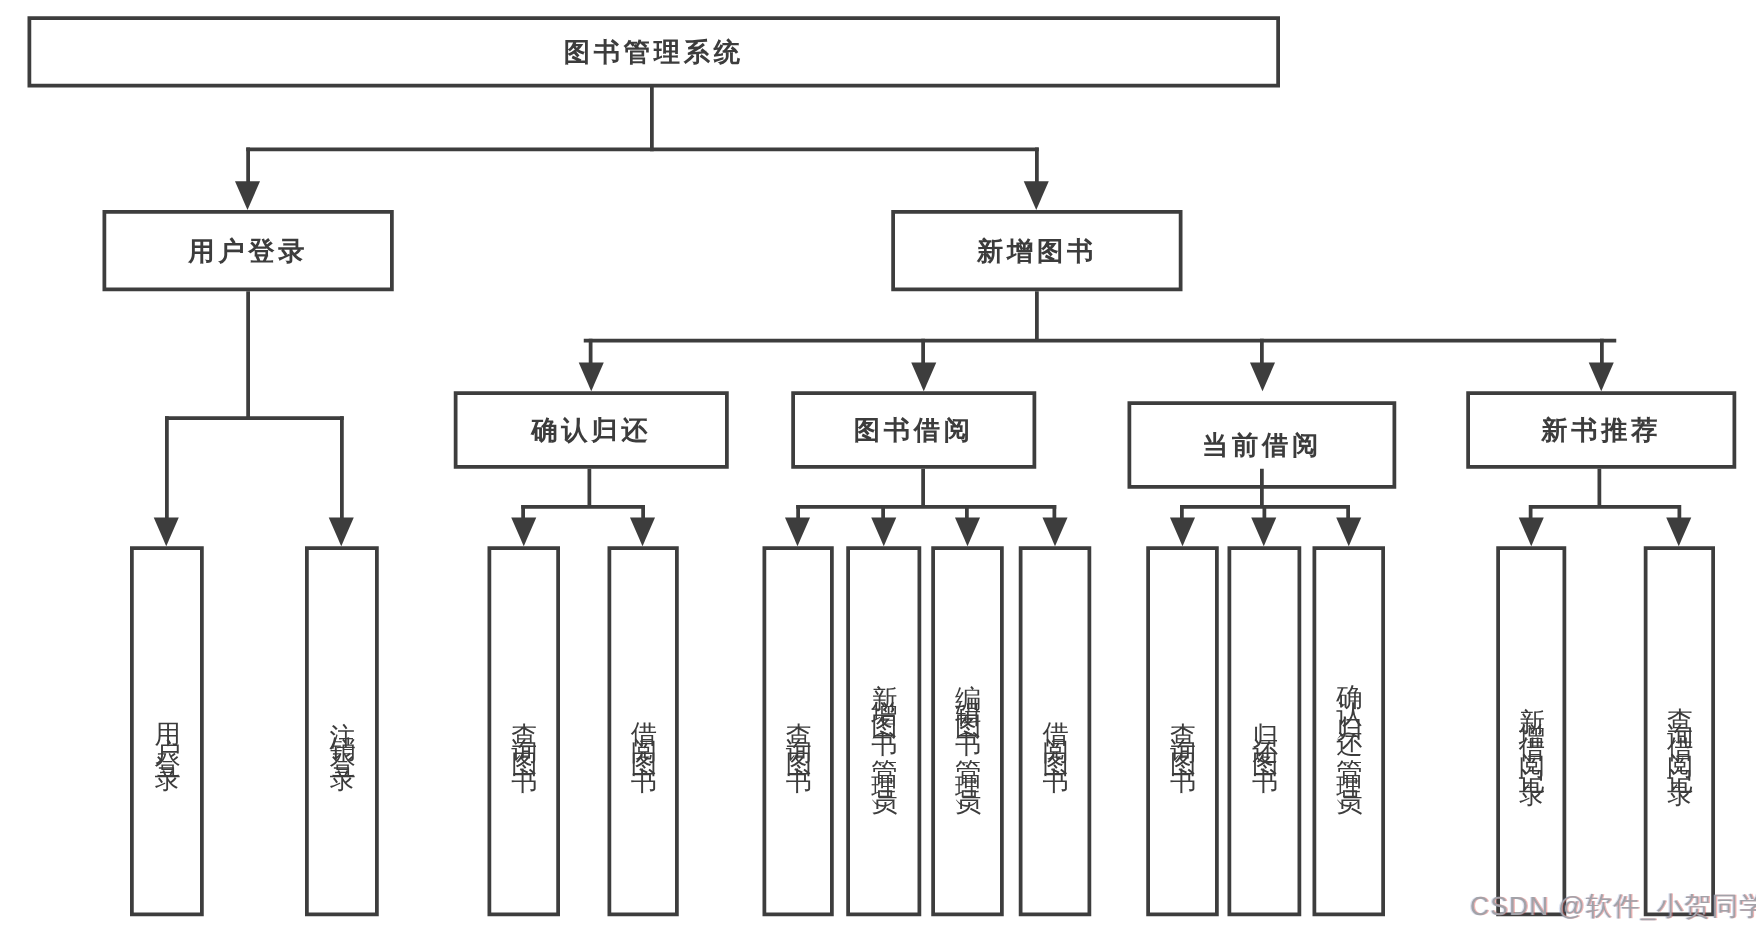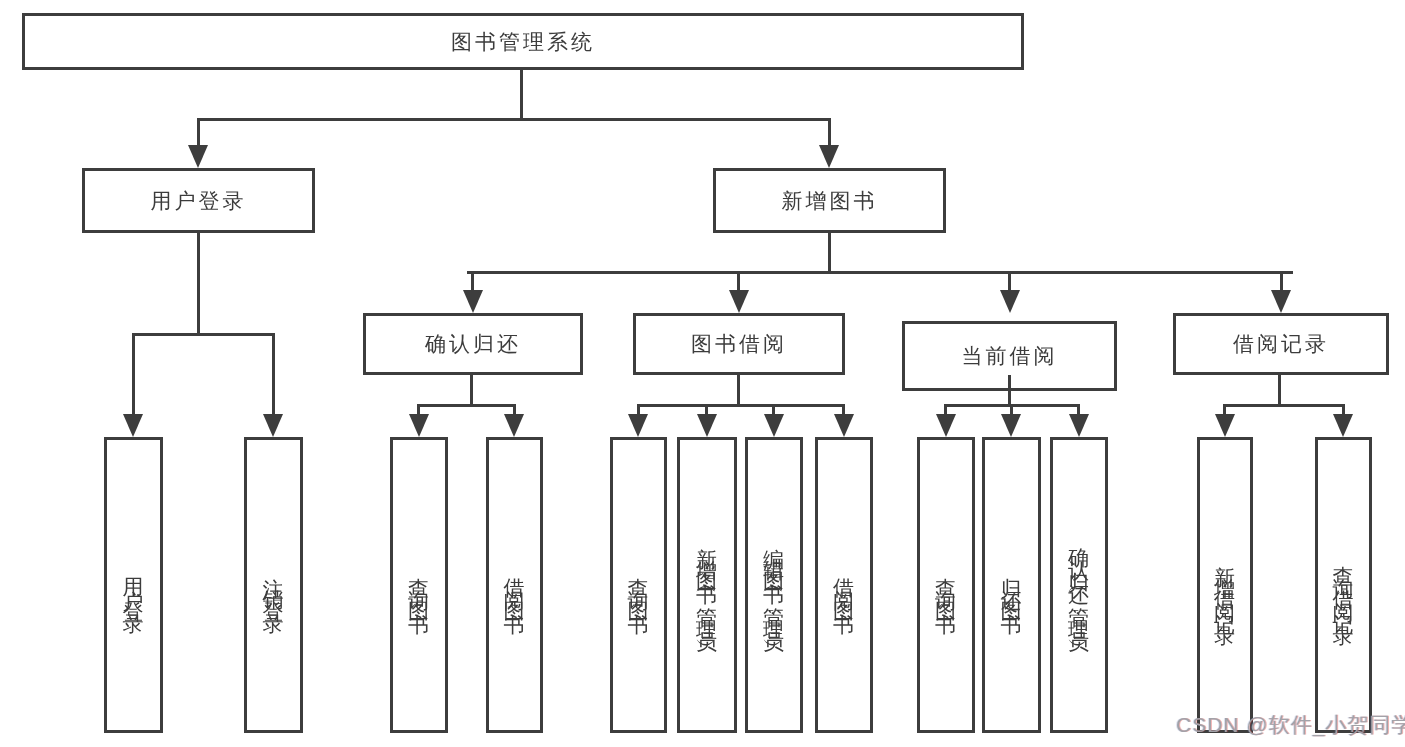--- a/index.html
+++ b/index.html
@@ -14,20 +14,21 @@
   .box{
     position:absolute;
     box-sizing:border-box;
     border:3px solid var(--line);
     background:#fff;
     display:flex;align-items:center;justify-content:center;
     color:var(--text);
     font-size:21px;
     letter-spacing:3px;
     white-space:nowrap;
+    font-weight:bold;
   }
   .leaf{
     position:absolute;
     box-sizing:border-box;
     border:3px solid var(--line);
     background:#fff;
     top:437px;height:296px;
     display:flex;align-items:center;justify-content:center;
     color:var(--text);
   }
@@ -95,28 +96,28 @@
   <div class="vl" style="left:737px;top:271px;height:21px"></div>
   <div class="arr" style="left:729px;top:290px"></div>
   <div class="vl" style="left:1008px;top:271px;height:21px"></div>
   <div class="arr" style="left:1000px;top:290px"></div>
   <div class="vl" style="left:1280px;top:271px;height:21px"></div>
   <div class="arr" style="left:1271px;top:290px"></div>
 
   <div class="box" style="left:363px;top:313px;width:220px;height:62px">
     <span>确认归还</span>
   </div>
-  <div class="box" style="left:633px;top:313px;width:212px;height:62px">
+  <div class="box" style="left:633px;top:313px;width:196px;height:62px">
     <span>图书借阅</span>
   </div>
   <div class="box" style="left:902px;top:321px;width:215px;height:70px">
     <span>当前借阅</span>
   </div>
   <div class="box" style="left:1173px;top:313px;width:216px;height:62px">
-    <span>借阅记录</span>
+    <span>新书推荐</span>
   </div>
 
   <div class="vl" style="left:470px;top:375px;height:31px"></div>
   <div class="hl" style="left:417px;top:404px;width:98px"></div>
   <div class="vl" style="left:417px;top:404px;height:12px"></div>
   <div class="arr" style="left:409px;top:414px"></div>
   <div class="vl" style="left:513px;top:404px;height:12px"></div>
   <div class="arr" style="left:504px;top:414px"></div>
 
   <div class="vl" style="left:737px;top:375px;height:31px"></div>

